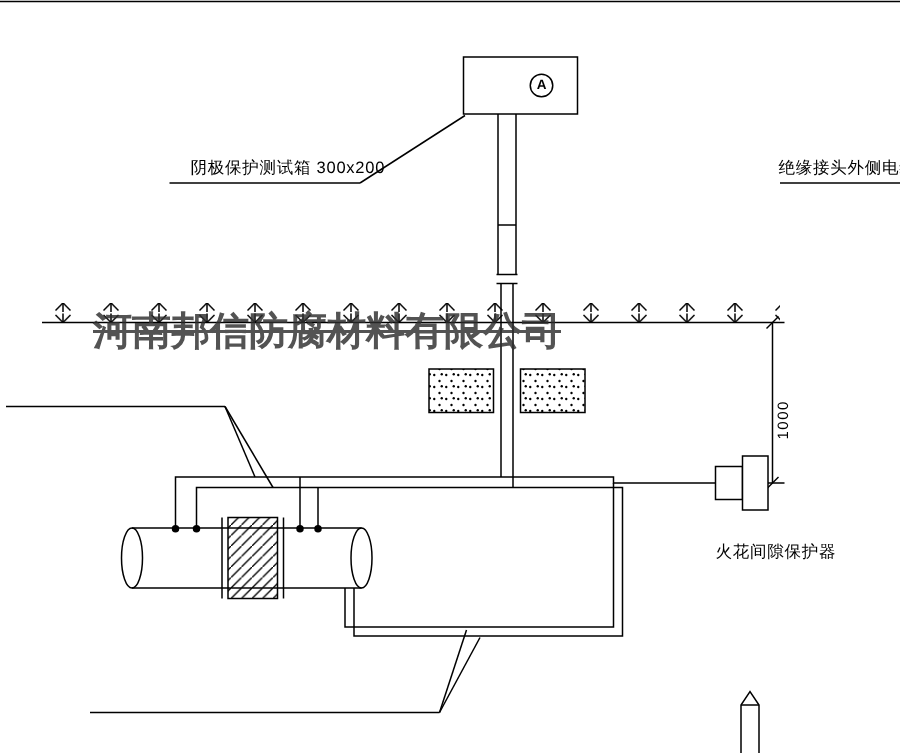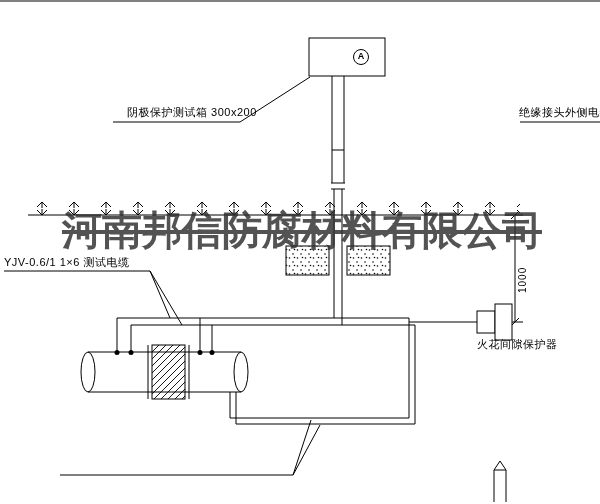--- a/index.html
+++ b/index.html
@@ -14,21 +14,21 @@
   }
   .dim-vert{
     position:absolute;left:517px;top:293px;font-size:10px;white-space:nowrap;
     transform:rotate(-90deg);transform-origin:0 0;letter-spacing:1px;
   }
   .meter-a{
     position:absolute;left:352px;top:51px;width:18px;text-align:center;
     font-size:9px;font-weight:bold;
   }
   .watermark{
-    position:absolute;left:62px;top:203px;font-size:40px;font-weight:bold;
+    position:absolute;left:62px;top:203px;font-size:26px;font-weight:bold;
     white-space:nowrap;color:#2e2e2e;opacity:0.82;
     text-decoration:line-through;letter-spacing:0;text-align:center;
   }
 </style>
 </head>
 <body>
 
 <div class="canvas">
 
   <svg width="600" height="504" viewBox="0 0 600 504" stroke="#000" stroke-width="1" fill="none">
@@ -134,24 +134,23 @@
     <g>
       <path d="M494,502 V470 L500,461 L506,470 V502"></path>
       <path d="M494,470 H506"></path>
     </g>
   </svg>
 
   <div class="lbl" style="left:112px;top:106px;margin-left:15px;">阴极保护测试箱 300x200</div>
 
   <div class="lbl" style="left:519px;top:106px;">绝缘接头外侧电缆</div>
 
-  <div class="lbl" style="left:4px;top:256px;">YJV-0.6/1 1×6  测试电缆</div>
 
   <div class="dim-vert">1000</div>
 
-  <div class="lbl" style="left:477px;top:338px;">火花间隙保护器</div>
+  <div class="lbl" style="left:477px;top:362px;">火花间隙保护器</div>
 
 
   <div class="meter-a">A</div>
 
   <div class="watermark">河南邦信防腐材料有限公司</div>
 
 </div>
 
 </body></html>

